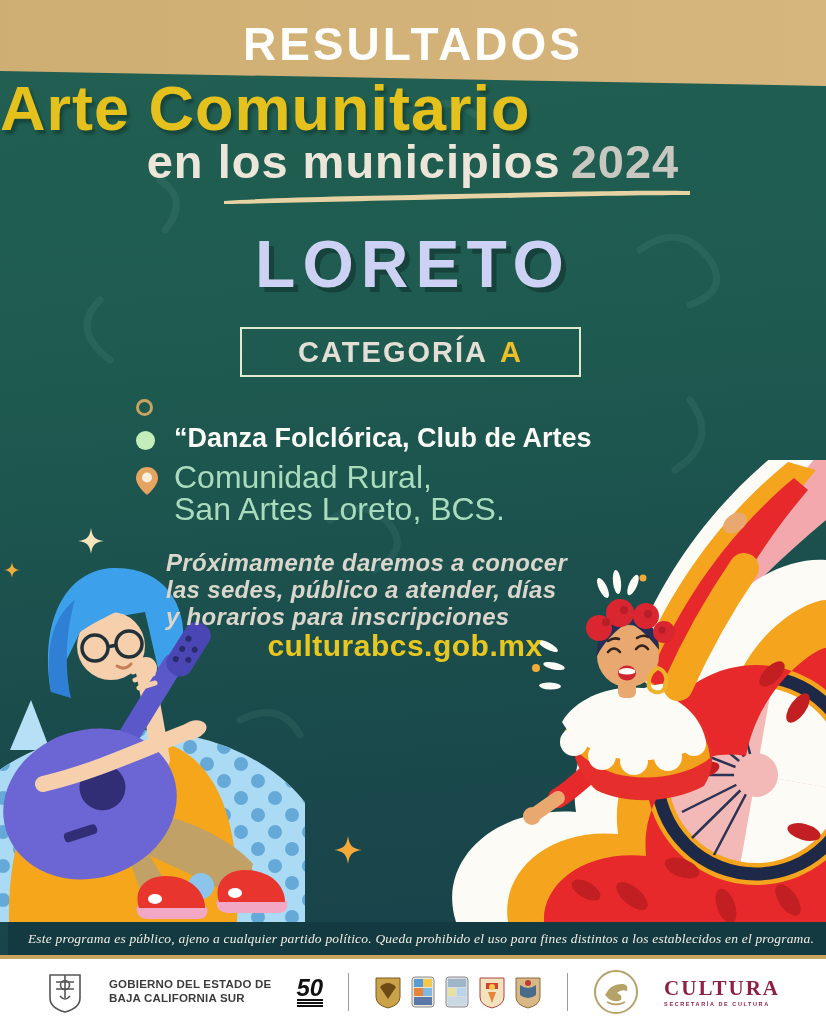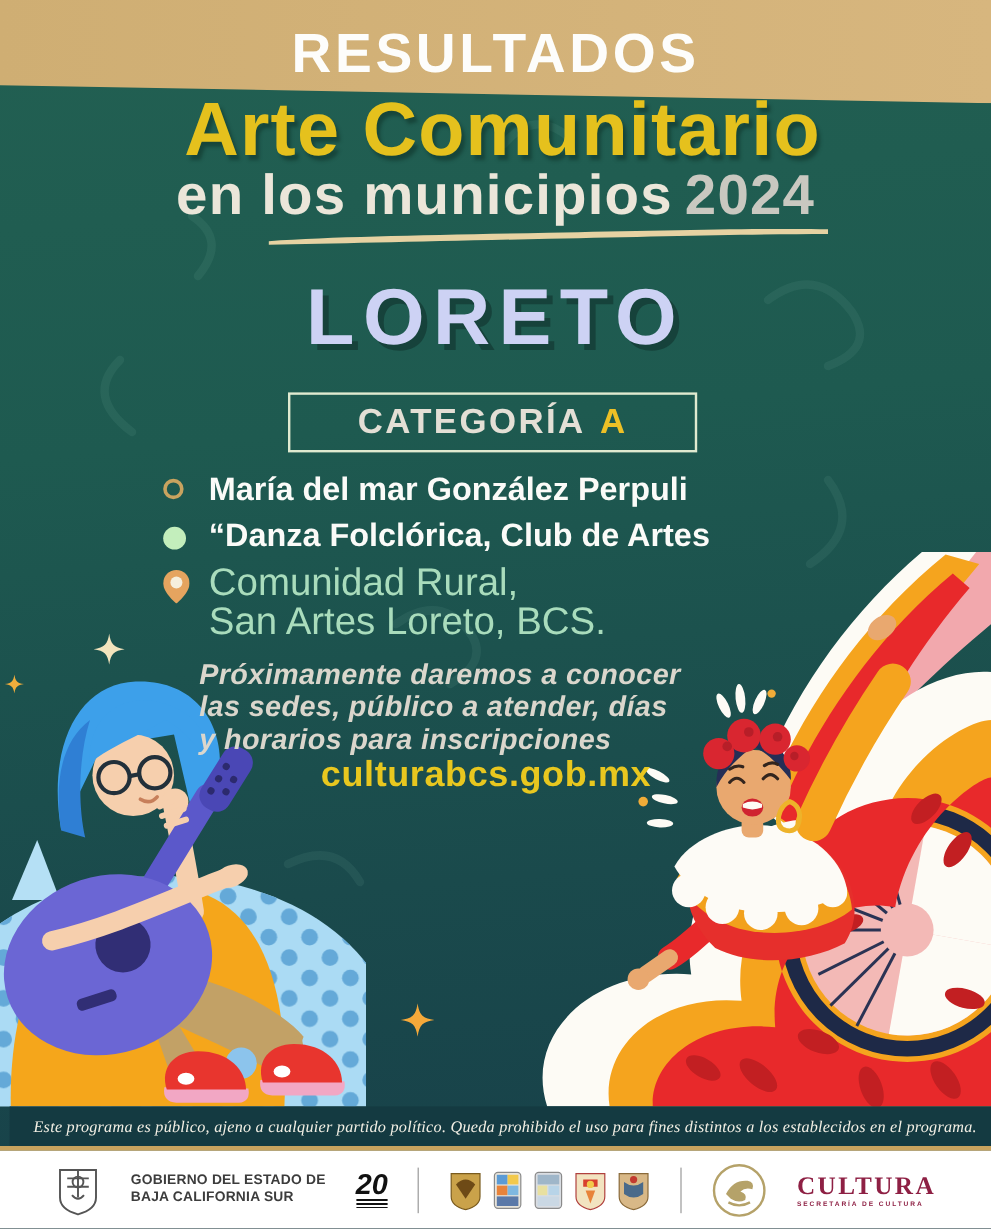--- a/index.html
+++ b/index.html
@@ -18,21 +18,21 @@
   #beige-band {
     left:0; top:0; width:826px; height:90px; z-index:1;
     background:linear-gradient(90deg,#cfae73,#d7b67e);
     clip-path:polygon(0 0,826px 0,826px 86px,0 71px);
   }
   .kicker {
     left:0; top:17px; width:826px; text-align:center; z-index:3;
     font-size:46px; font-weight:900; letter-spacing:3px; color:#fdfdfb;
   }
   .title {
-    left:0; top:72px; width:684px; text-align:right; z-index:3;
+    left:0; top:72px; width:684px; text-align:left; z-index:3;
     font-size:63px; font-weight:900; color:#e5c11d;
     text-shadow:3px 4px 3px rgba(10,40,32,.45);
     letter-spacing:1px;
   }
   .subtitle {
     left:0; top:134px; width:826px; text-align:center; z-index:3;
     font-size:47px; font-weight:800; color:#ebe6d9; letter-spacing:1px;
   }
   .subtitle .year { color:#c9c8c0; margin-left:10px; }
   #brush-stroke { left:222px; top:187px; z-index:2; }
@@ -135,21 +135,20 @@
   <div class="abs category-box">
     <span>CATEGORÍA</span>
     <span class="letter">A</span>
   </div>
 
   <div class="abs results">
     <div class="result-row">
       <span class="bullet-col">
           <span class="dot-hollow"></span>
         </span>
-      <span class="result-text">María del mar González Perpuli</span>
     </div>
     <div class="result-row">
       <span class="bullet-col">
           <span class="dot-filled"></span>
         </span>
       <span class="result-text">“Danza Folclórica, Club de Artes</span>
     </div>
     <div class="result-row">
       <span class="bullet-col">
         <svg width="22" height="28" viewBox="0 0 22 28">
@@ -370,21 +369,21 @@
         <path d="M 10 12 h 18 M 10 19 h 18 M 19 5 v 23"></path>
         <path d="M 14 26 q 5 6 10 0"></path>
         <circle cx="19" cy="15" r="4.5"></circle>
       </g>
     </svg>
     <div class="gov-text">
       <div>GOBIERNO DEL ESTADO DE</div>
       <div>BAJA CALIFORNIA SUR</div>
     </div>
     <div class="logo30">
-      <span class="num">20</span>
+      <span class="num">50</span>
       <span class="bars"></span>
     </div>
     <div class="v-div"></div>
     <div class="seals">
       <svg width="28" height="34" viewBox="0 0 28 34">
         <path d="M 2 3 L 26 3 L 26 22 Q 26 30 14 33 Q 2 30 2 22 Z" fill="#caa24a" stroke="#7a5b1e"></path>
         <path d="M 6 12 Q 14 4 22 12 L 14 24 Z" fill="#6e4a16"></path>
       </svg>
       <svg width="26" height="34" viewBox="0 0 26 34">
         <rect x="2" y="2" width="22" height="30" rx="3" fill="#e8e4da" stroke="#8a8a8a"></rect>

